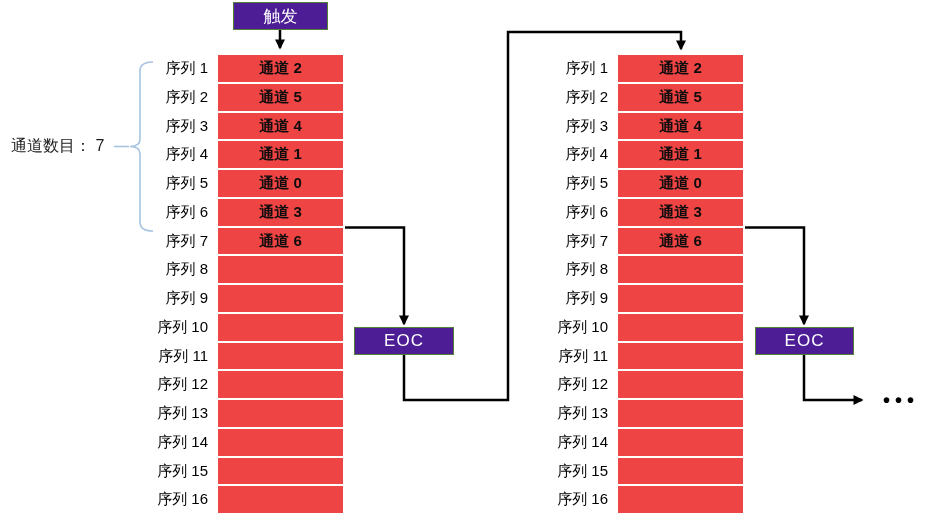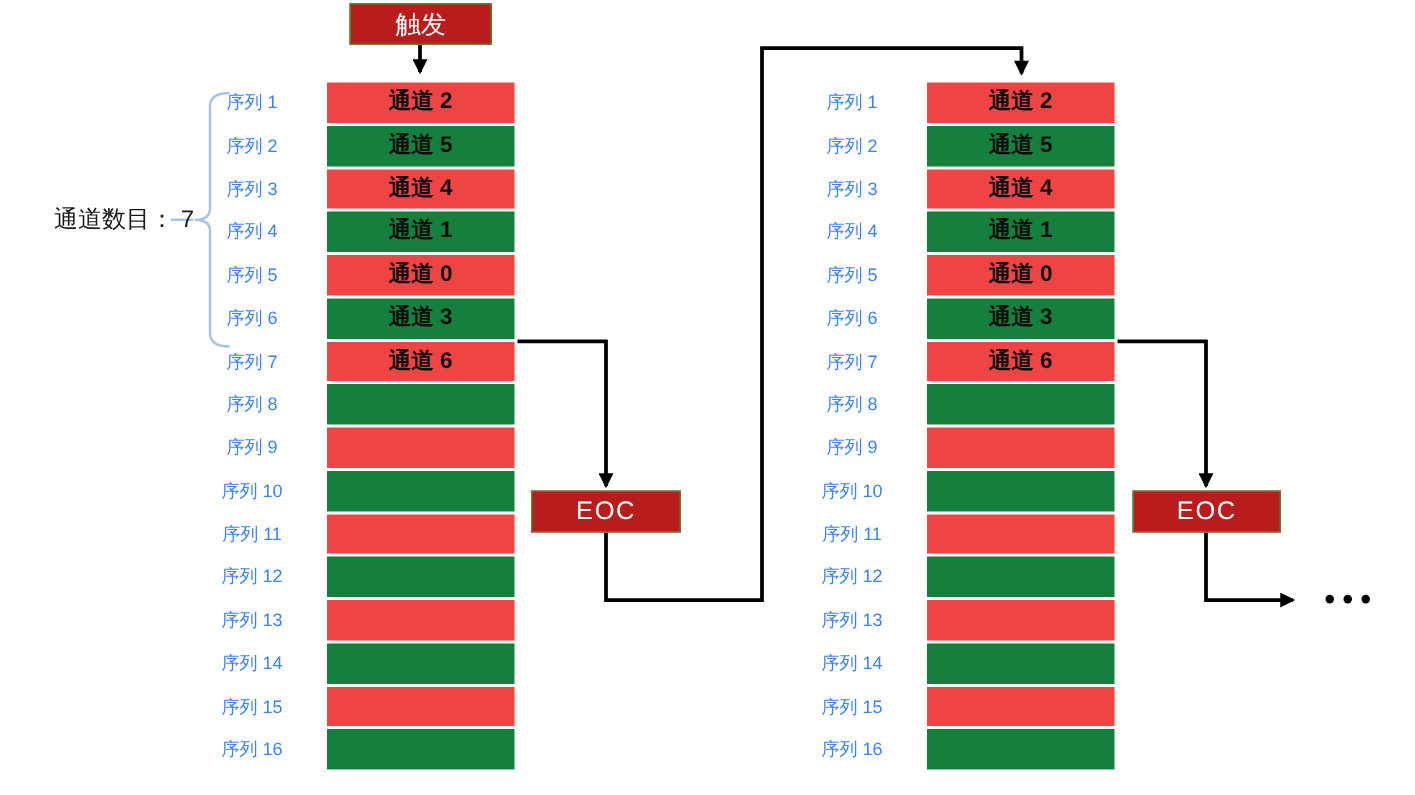--- a/index.html
+++ b/index.html
@@ -12,72 +12,72 @@
     overflow: hidden;
   }
   svg.connectors {
     position: absolute;
     left: 0; top: 0;
     width: 943px; height: 530px;
     pointer-events: none;
   }
   .green-box {
     position: absolute;
-    background: #b91c1c;
+    background: #4c1d95;
     border: 1px solid #538135;
     color: #ffffff;
     display: flex;
     align-items: center;
     justify-content: center;
     box-sizing: border-box;
     font-size: 17px;
   }
   .trigger { left: 233px; top: 2px; width: 95px; height: 28px; }
   .eoc-left  { left: 354px; top: 327px; width: 100px; height: 28px; letter-spacing: 1px; }
   .eoc-right { left: 755px; top: 327px; width: 99px; height: 28px; letter-spacing: 1px; }
   .count-label {
     position: absolute;
-    left: 36px; top: 136px;
+    left: 11px; top: 136px;
     font-size: 16px;
     color: #1a1a1a;
     white-space: nowrap;
   }
   .seq-table {
     position: absolute;
     top: 55px;
     display: flex;
     flex-direction: column;
   }
   .seq-table.left  { left: 128px; }
   .seq-table.right { left: 528px; }
   .row {
     display: flex;
     gap: 10px;
     height: 26.75px;
     margin-bottom: 2px;
   }
   .row-label {
     width: 80px;
-    text-align: center;
-    font-size: 12px;
-    color: #3b82f6;
+    text-align: right;
+    font-size: 15px;
+    color: #000000;
     line-height: 26.75px;
     white-space: nowrap;
   }
   .cell {
     width: 125px;
     text-align: center;
     font-size: 15px;
     font-weight: bold;
     color: #0d0d0d;
     line-height: 26.75px;
     white-space: nowrap;
   }
   .cell.dark  { background: #ef4444; }
-  .cell.light { background: #15803d; }
+  .cell.light { background: #ef4444; }
   .ellipsis {
     position: absolute;
     left: 883px; top: 388px;
     font-size: 20px;
     font-weight: bold;
     letter-spacing: 5px;
     color: #000000;
     line-height: 24px;
   }
 </style>

